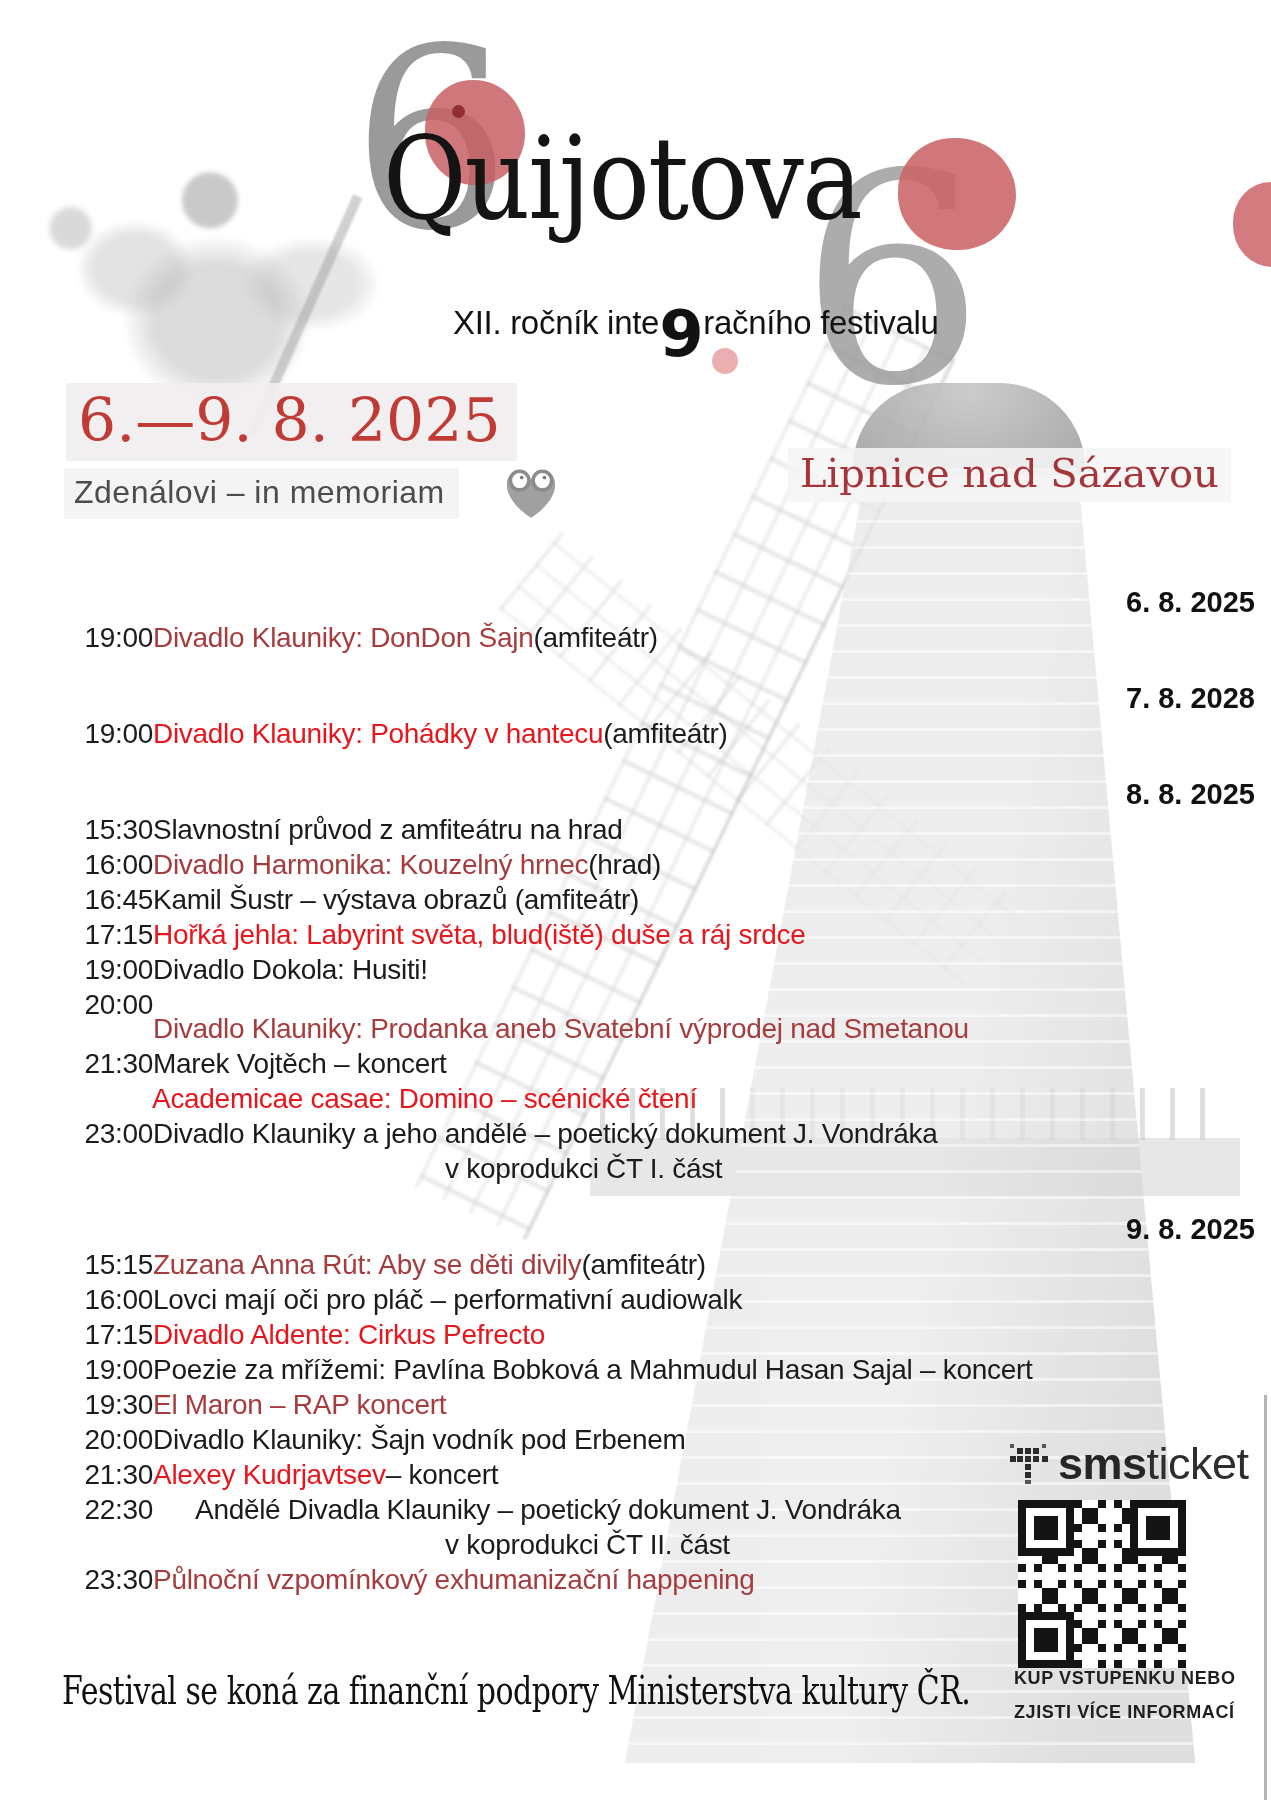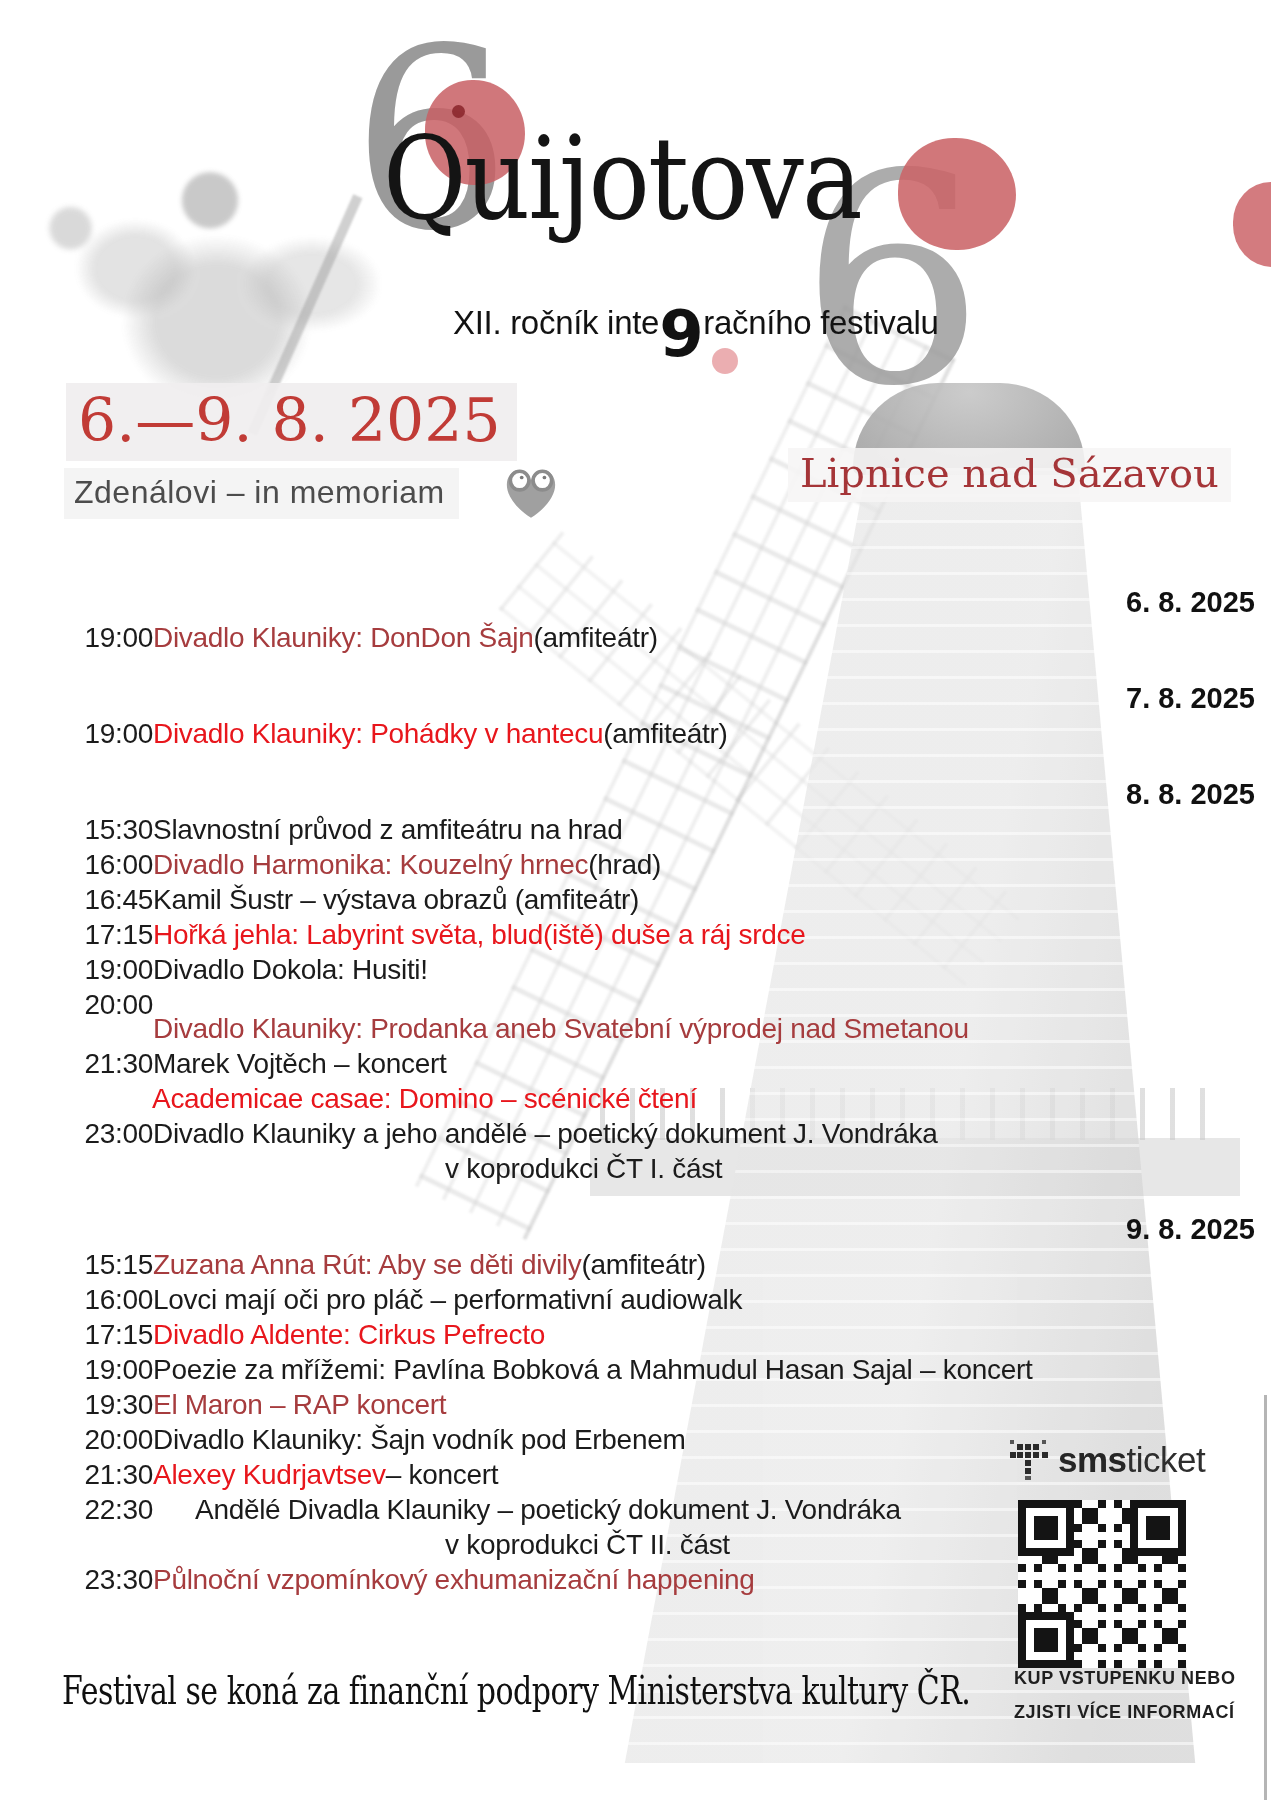--- a/index.html
+++ b/index.html
@@ -112,21 +112,21 @@
   .event-line.indent-1{margin-left:77px;}
   .event-line.indent-2{margin-left:370px;}
   
   .footer{
     position:absolute;left:62px;top:1668px;
     font-family:"DejaVu Serif", serif;font-size:30px;font-weight:400;color:#101010;
     letter-spacing:-.5px;transform:scaleY(1.3);transform-origin:top left;white-space:nowrap;
   }
   
   .smsticket{position:absolute;left:1008px;top:1438px;display:flex;align-items:center;}
-  .smsticket .brand{font-size:35px;color:#2e2e2e;margin-left:8px;letter-spacing:-.5px;}
+  .smsticket .brand{font-size:45px;color:#2e2e2e;margin-left:8px;letter-spacing:-.5px;}
   .smsticket .brand b{font-weight:bold;color:#262626;}
   .qr{position:absolute;left:1018px;top:1500px;width:168px;height:168px;background:#fff;}
   .qr .m{position:absolute;background:#141414;}
   .cta{position:absolute;left:1014px;font-size:18px;font-weight:bold;letter-spacing:.6px;color:#1f1f1f;white-space:nowrap;}
   .cta-1{top:1668px;}
   .cta-2{top:1702px;}
 </style>
 </head>
 <body>
 
@@ -171,21 +171,21 @@
   <div class="schedule">
       <div class="schedule-section">
         <div class="date-heading">6. 8. 2025</div>
         <div class="event-line">
           <span class="event-time">19:00</span>
           <span style="color: rgb(166, 60, 62);">Divadlo Klauniky: DonDon Šajn</span>
           <span style="color: rgb(27, 27, 27);">  (amfiteátr)</span>
         </div>
       </div>
       <div class="schedule-section">
-        <div class="date-heading">7. 8. 2025</div>
+        <div class="date-heading">7. 8. 2028</div>
         <div class="event-line">
           <span class="event-time">19:00</span>
           <span style="color: rgb(232, 22, 28);">Divadlo Klauniky: Pohádky v hantecu</span>
           <span style="color: rgb(27, 27, 27);"> (amfiteátr)</span>
         </div>
       </div>
       <div class="schedule-section">
         <div class="date-heading">8. 8. 2025</div>
         <div class="event-line">
           <span class="event-time">15:30</span>

